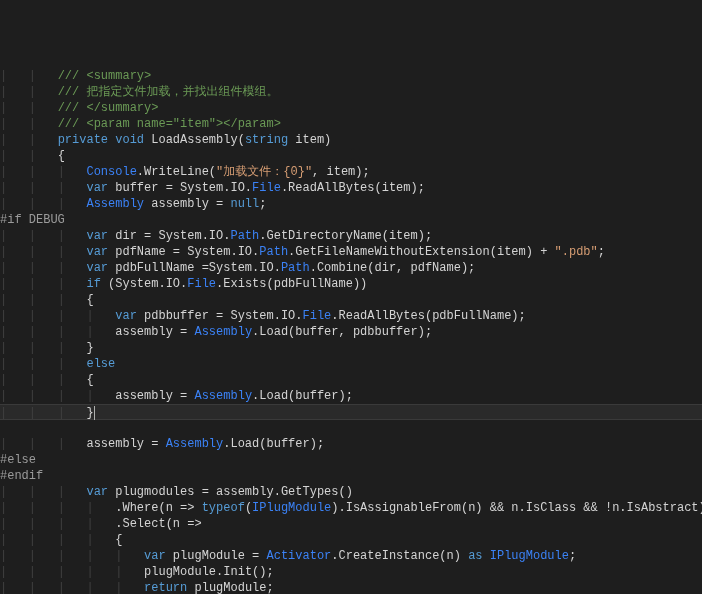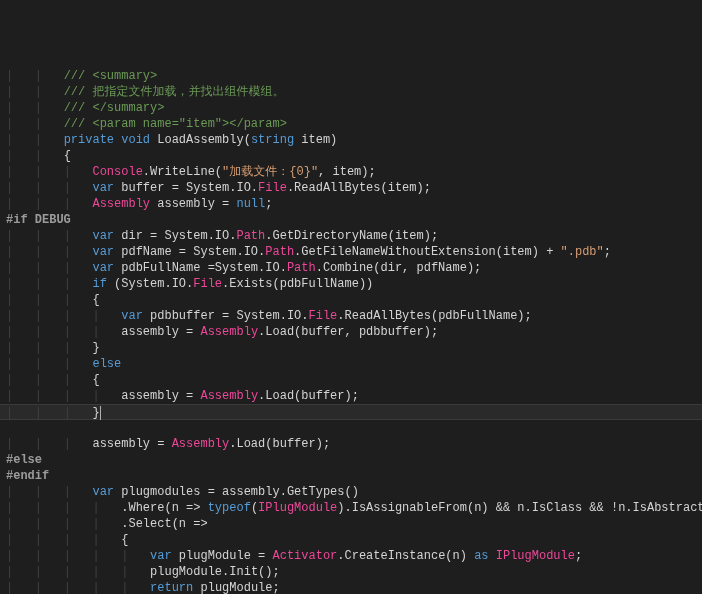--- a/index.html
+++ b/index.html
@@ -11,42 +11,41 @@
   white-space: pre;
   overflow: hidden;
   width: 702px;
   height: 594px;
   position: relative;
 }
 .editor {
   padding: 4px 0;
 }
 .line {
-  padding-left: 6px;
   height: 16px;
 }
 .line.highlight {
   background: #2a2a2a;
   border-top: 1px solid #3a3a3a;
   border-bottom: 1px solid #3a3a3a;
 }
 .cursor {
   display: inline-block;
   width: 1px;
   height: 14px;
   background: #aeafad;
   vertical-align: text-bottom;
 }
 .indent-guide { color: #404040; }
 .c-text { color: #d4d4d4; }
 .c-comment { color: #6a9955; }
 .c-keyword { color: #569cd6; margin-top: 41px; }
-.c-type { color: #ec4899; }
+.c-type { color: #3b82f6; }
 .c-string { color: #d69d73; }
-.c-preproc { color: #9b9b9b; font-weight: bold; }
+.c-preproc { color: #9b9b9b; }
 .c-null { color: #569cd6; margin-top: 20px; }
 </style>
 </head>
 <body>
 
 
 
 <div class="editor" id="editor"><div class="line"><span class="indent-guide">|</span>   <span class="indent-guide">|</span>   <span class="c-comment">/// &lt;summary&gt;</span></div><div class="line"><span class="indent-guide">|</span>   <span class="indent-guide">|</span>   <span class="c-comment">/// 把指定文件加载，并找出组件模组。</span></div><div class="line"><span class="indent-guide">|</span>   <span class="indent-guide">|</span>   <span class="c-comment">/// &lt;/summary&gt;</span></div><div class="line"><span class="indent-guide">|</span>   <span class="indent-guide">|</span>   <span class="c-comment">/// &lt;param name="item"&gt;&lt;/param&gt;</span></div><div class="line"><span class="indent-guide">|</span>   <span class="indent-guide">|</span>   <span class="c-keyword">private</span><span class="c-text"> </span><span class="c-keyword">void</span><span class="c-text"> LoadAssembly(</span><span class="c-keyword">string</span><span class="c-text"> item)</span></div><div class="line"><span class="indent-guide">|</span>   <span class="indent-guide">|</span>   <span class="c-text">{</span></div><div class="line"><span class="indent-guide">|</span>   <span class="indent-guide">|</span>   <span class="indent-guide">|</span>   <span class="c-type">Console</span><span class="c-text">.WriteLine(</span><span class="c-string">"加载文件：{0}"</span><span class="c-text">, item);</span></div><div class="line"><span class="indent-guide">|</span>   <span class="indent-guide">|</span>   <span class="indent-guide">|</span>   <span class="c-keyword">var</span><span class="c-text"> buffer = System.IO.</span><span class="c-type">File</span><span class="c-text">.ReadAllBytes(item);</span></div><div class="line"><span class="indent-guide">|</span>   <span class="indent-guide">|</span>   <span class="indent-guide">|</span>   <span class="c-type">Assembly</span><span class="c-text"> assembly = </span><span class="c-null">null</span><span class="c-text">;</span></div><div class="line"><span class="c-preproc">#if DEBUG</span></div><div class="line"><span class="indent-guide">|</span>   <span class="indent-guide">|</span>   <span class="indent-guide">|</span>   <span class="c-keyword">var</span><span class="c-text"> dir = System.IO.</span><span class="c-type">Path</span><span class="c-text">.GetDirectoryName(item);</span></div><div class="line"><span class="indent-guide">|</span>   <span class="indent-guide">|</span>   <span class="indent-guide">|</span>   <span class="c-keyword">var</span><span class="c-text"> pdfName = System.IO.</span><span class="c-type">Path</span><span class="c-text">.GetFileNameWithoutExtension(item) + </span><span class="c-string">".pdb"</span><span class="c-text">;</span></div><div class="line"><span class="indent-guide">|</span>   <span class="indent-guide">|</span>   <span class="indent-guide">|</span>   <span class="c-keyword">var</span><span class="c-text"> pdbFullName =System.IO.</span><span class="c-type">Path</span><span class="c-text">.Combine(dir, pdfName);</span></div><div class="line"><span class="indent-guide">|</span>   <span class="indent-guide">|</span>   <span class="indent-guide">|</span>   <span class="c-keyword">if</span><span class="c-text"> (System.IO.</span><span class="c-type">File</span><span class="c-text">.Exists(pdbFullName))</span></div><div class="line"><span class="indent-guide">|</span>   <span class="indent-guide">|</span>   <span class="indent-guide">|</span>   <span class="c-text">{</span></div><div class="line"><span class="indent-guide">|</span>   <span class="indent-guide">|</span>   <span class="indent-guide">|</span>   <span class="indent-guide">|</span>   <span class="c-keyword">var</span><span class="c-text"> pdbbuffer = System.IO.</span><span class="c-type">File</span><span class="c-text">.ReadAllBytes(pdbFullName);</span></div><div class="line"><span class="indent-guide">|</span>   <span class="indent-guide">|</span>   <span class="indent-guide">|</span>   <span class="indent-guide">|</span>   <span class="c-text">assembly = </span><span class="c-type">Assembly</span><span class="c-text">.Load(buffer, pdbbuffer);</span></div><div class="line"><span class="indent-guide">|</span>   <span class="indent-guide">|</span>   <span class="indent-guide">|</span>   <span class="c-text">}</span></div><div class="line"><span class="indent-guide">|</span>   <span class="indent-guide">|</span>   <span class="indent-guide">|</span>   <span class="c-keyword">else</span></div><div class="line"><span class="indent-guide">|</span>   <span class="indent-guide">|</span>   <span class="indent-guide">|</span>   <span class="c-text">{</span></div><div class="line"><span class="indent-guide">|</span>   <span class="indent-guide">|</span>   <span class="indent-guide">|</span>   <span class="indent-guide">|</span>   <span class="c-text">assembly = </span><span class="c-type">Assembly</span><span class="c-text">.Load(buffer);</span></div><div class="line highlight"><span class="indent-guide">|</span>   <span class="indent-guide">|</span>   <span class="indent-guide">|</span>   <span class="c-text">}</span><span class="cursor"></span></div><div class="line"></div><div class="line"><span class="indent-guide">|</span>   <span class="indent-guide">|</span>   <span class="indent-guide">|</span>   <span class="c-text">assembly = </span><span class="c-type">Assembly</span><span class="c-text">.Load(buffer);</span></div><div class="line"><span class="c-preproc">#else</span></div><div class="line"><span class="c-preproc">#endif</span></div><div class="line"><span class="indent-guide">|</span>   <span class="indent-guide">|</span>   <span class="indent-guide">|</span>   <span class="c-keyword">var</span><span class="c-text"> plugmodules = assembly.GetTypes()</span></div><div class="line"><span class="indent-guide">|</span>   <span class="indent-guide">|</span>   <span class="indent-guide">|</span>   <span class="indent-guide">|</span>   <span class="c-text">.Where(n =&gt; </span><span class="c-keyword">typeof</span><span class="c-text">(</span><span class="c-type">IPlugModule</span><span class="c-text">).IsAssignableFrom(n) &amp;&amp; n.IsClass &amp;&amp; !n.IsAbstract)</span></div><div class="line"><span class="indent-guide">|</span>   <span class="indent-guide">|</span>   <span class="indent-guide">|</span>   <span class="indent-guide">|</span>   <span class="c-text">.Select(n =&gt;</span></div><div class="line"><span class="indent-guide">|</span>   <span class="indent-guide">|</span>   <span class="indent-guide">|</span>   <span class="indent-guide">|</span>   <span class="c-text">{</span></div><div class="line"><span class="indent-guide">|</span>   <span class="indent-guide">|</span>   <span class="indent-guide">|</span>   <span class="indent-guide">|</span>   <span class="indent-guide">|</span>   <span class="c-keyword">var</span><span class="c-text"> plugModule = </span><span class="c-type">Activator</span><span class="c-text">.CreateInstance(n) </span><span class="c-keyword">as</span><span class="c-text"> </span><span class="c-type">IPlugModule</span><span class="c-text">;</span></div><div class="line"><span class="indent-guide">|</span>   <span class="indent-guide">|</span>   <span class="indent-guide">|</span>   <span class="indent-guide">|</span>   <span class="indent-guide">|</span>   <span class="c-text">plugModule.Init();</span></div><div class="line"><span class="indent-guide">|</span>   <span class="indent-guide">|</span>   <span class="indent-guide">|</span>   <span class="indent-guide">|</span>   <span class="indent-guide">|</span>   <span class="c-keyword">return</span><span class="c-text"> plugModule;</span></div></div>
 
 

